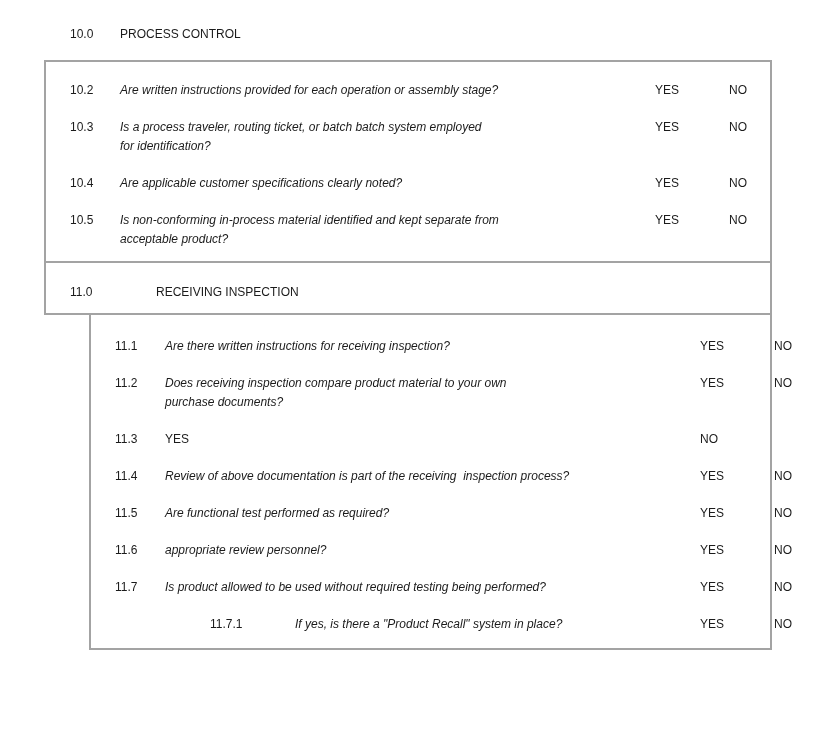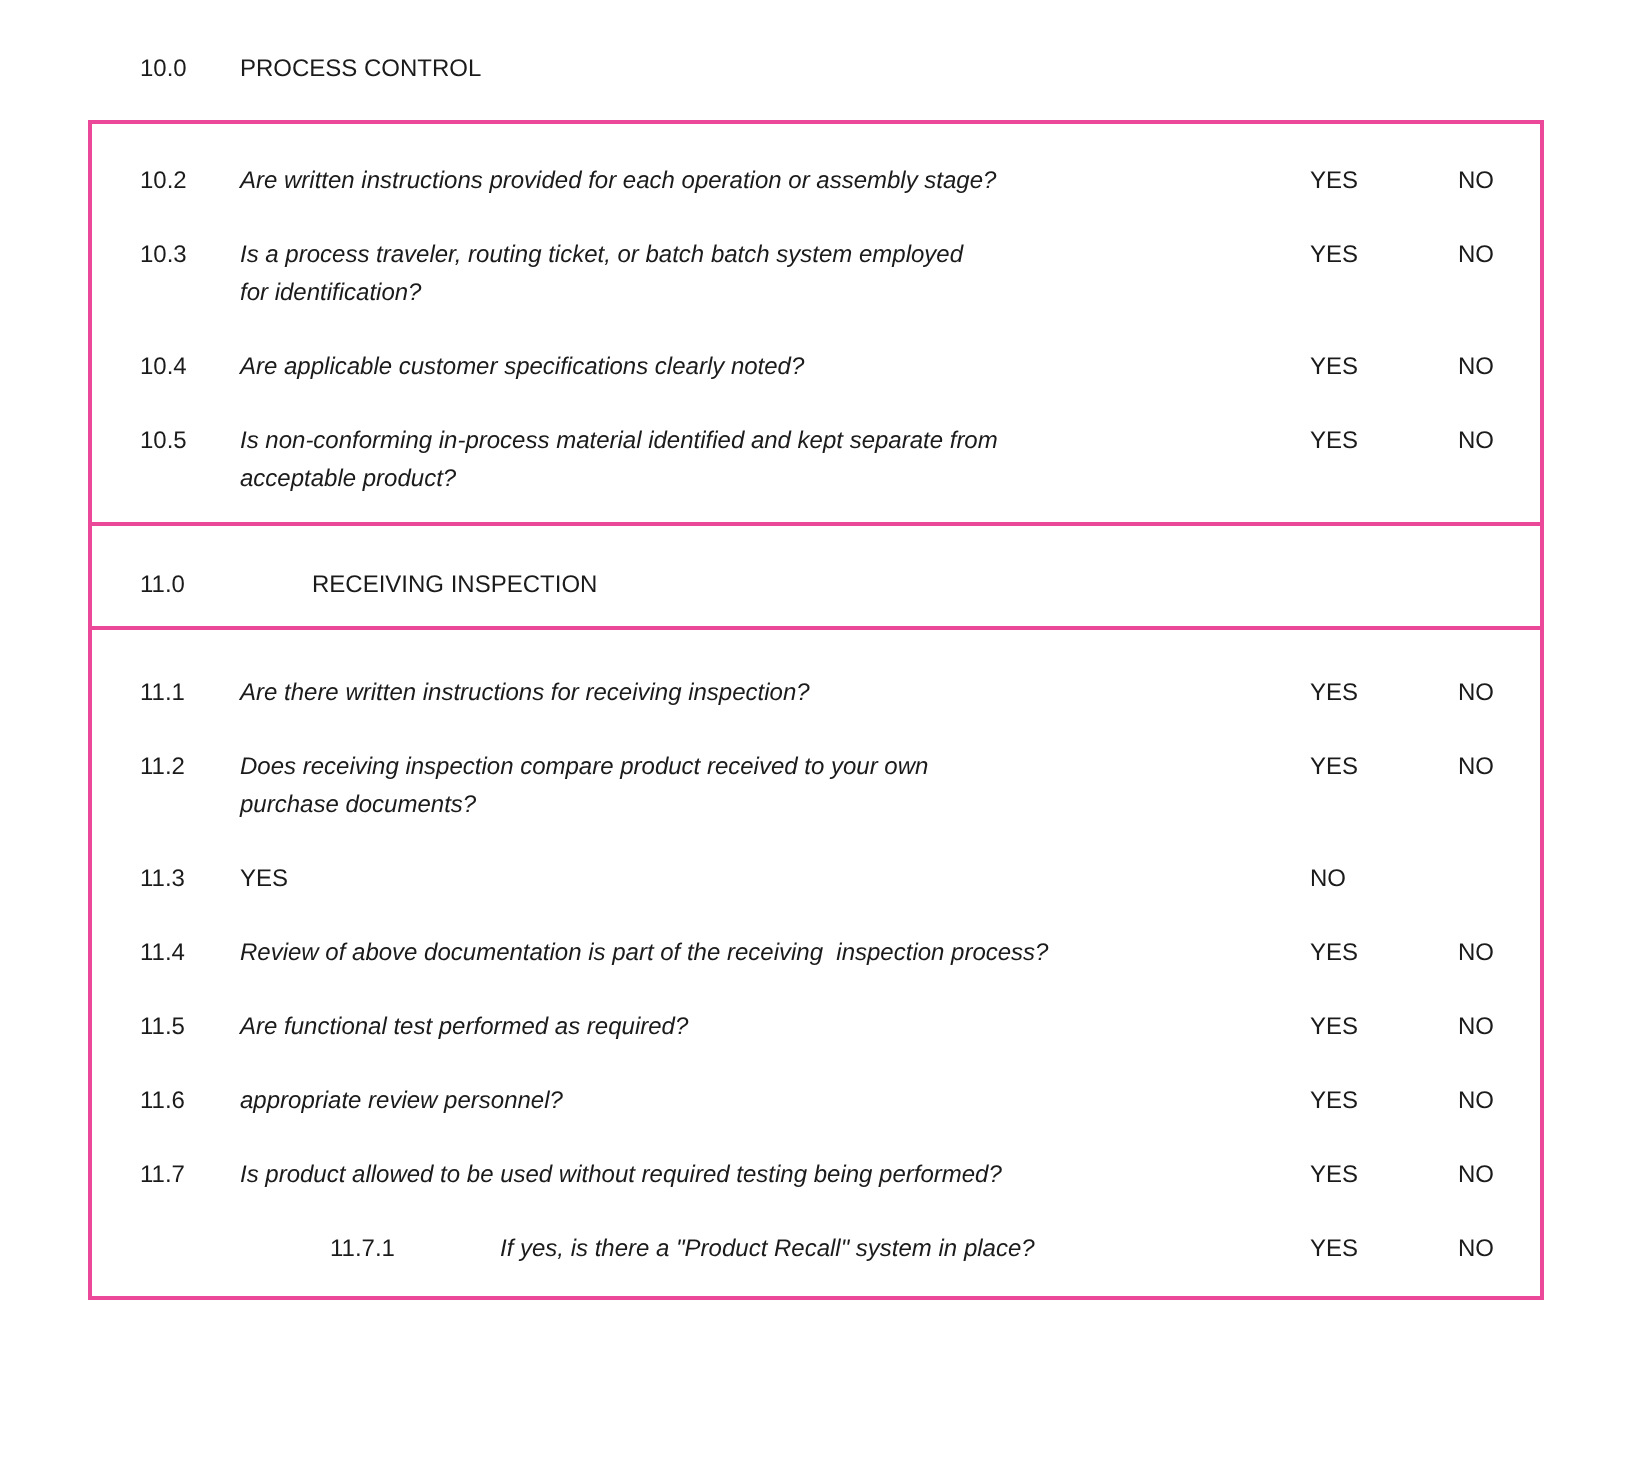--- a/index.html
+++ b/index.html
@@ -16,25 +16,25 @@
   .doc-heading {
     display: grid;
     grid-template-columns: 50px auto;
     margin: 25px 0 0 70px;
     line-height: 19px;
   }
   .boxes {
     margin: 16px 0 0 44px;
     width: 728px;
   }
-  .qbox { border: 2px solid #ec4899; background: #ffffff; }
+  .qbox { border: 2px solid #a3a3a3; background: #ffffff; }
   .qbox + .qbox { margin-top: -2px; }
   .qbox.q10 { padding: 19px 0 12px; }
   .qbox.hdr { padding: 20px 0 11px; }
-  .qbox.q11 { padding: 22px 0 14px; }
+  .qbox.q11 { padding: 22px 0 14px; margin-left: 45px; }
   .q-row {
     display: grid;
     grid-template-columns: 50px 535px 74px auto;
     padding-left: 24px;
     line-height: 19px;
     margin-bottom: 18px;
     align-items: start;
   }
   .q-row:last-child { margin-bottom: 0; }
   .q-row.sub {
@@ -117,21 +117,21 @@
       <span>
         <span class="q-line">Are there written instructions for receiving inspection?</span>
       </span>
       <span class="answer">YES</span>
       <span class="answer">NO</span>
     </div>
 
     <div class="q-row">
       <span>11.2</span>
       <span>
-        <span class="q-line">Does receiving inspection compare product received to your own</span>
+        <span class="q-line">Does receiving inspection compare product material to your own</span>
         <span class="q-line">purchase documents?</span>
       </span>
       <span class="answer">YES</span>
       <span class="answer">NO</span>
     </div>
 
     <div class="q-row">
       <span>11.3</span>
       <span class="answer">YES</span>
       <span class="answer">NO</span>

